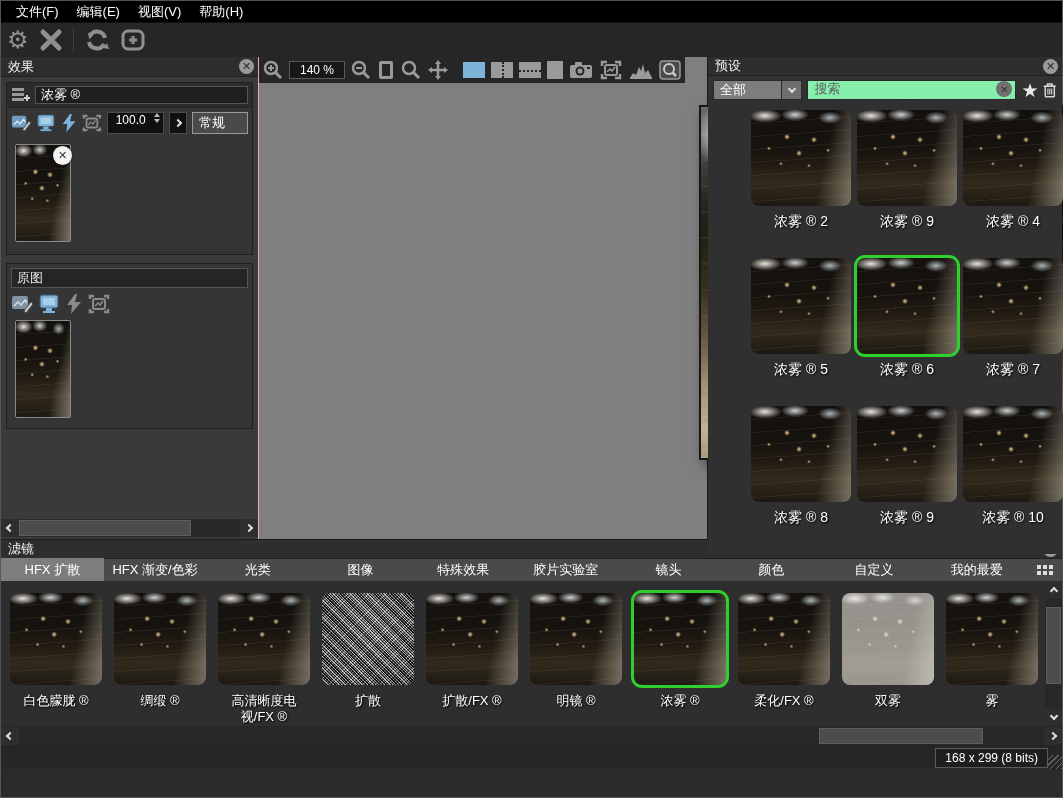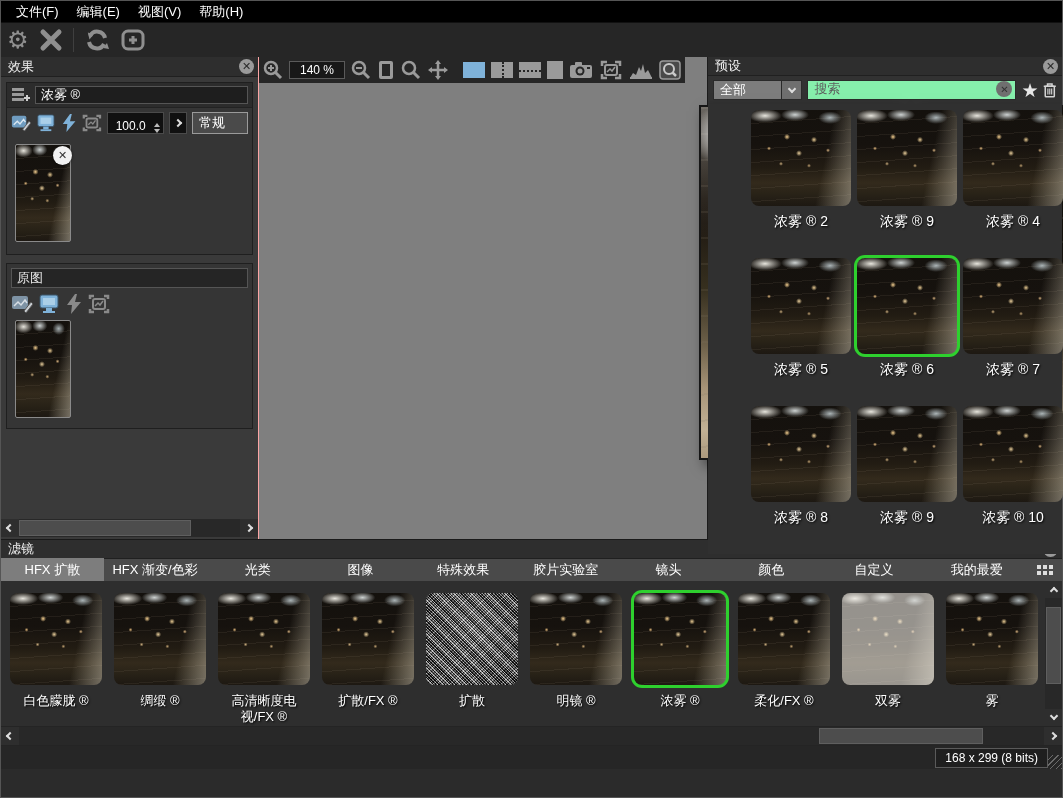--- a/index.html
+++ b/index.html
@@ -31,21 +31,21 @@
   
   .panel-header { height:20px; background:#2e2e2e; display:flex; align-items:center; padding:0 4px 0 7px; font-size:13px; color:#eee; border-bottom:1px solid #202020; }
   .close-circ { margin-left:auto; width:15px; height:15px; border-radius:50%; background:#9a9a9a; color:#2a2a2a; font-size:11px; font-weight:bold; display:flex; align-items:center; justify-content:center; line-height:1; }
 
   
   .left-panel { width:258px; background:#3a3a3a; border-right:1px solid #fca5a5; display:flex; flex-direction:column; }
   .effect-box { margin:5px 5px 0 5px; background:#353535; border:1px solid #1f1f1f; }
   .effect-name-row { display:flex; align-items:center; gap:4px; padding:3px 4px; background:#2c2c2c; border-bottom:1px solid #222; }
   .effect-name-field { flex:1; background:#1e1e1e; border:1px solid #555; color:#fff; height:18px; display:flex; align-items:center; padding:0 5px; font-size:13px; }
   .fx-controls { display:flex; align-items:center; gap:5px; padding:4px; }
-  .spinner { background:#101010; border:1px solid #4a4a4a; color:#fff; height:22px; width:62px; display:flex; align-items:flex-end; padding:0 3px 0 8px; gap:4px; }
+  .spinner { background:#101010; border:1px solid #4a4a4a; color:#fff; height:22px; width:62px; display:flex; align-items:flex-start; padding:0 3px 0 8px; gap:4px; }
   .spin-arrows { margin-left:auto; display:flex; flex-direction:column; gap:2px; }
   .tri-up { width:0; height:0; border-left:3px solid transparent; border-right:3px solid transparent; border-bottom:4px solid #bbb; }
   .tri-down { width:0; height:0; border-left:3px solid transparent; border-right:3px solid transparent; border-top:4px solid #bbb; }
   .chev-btn { background:#101010; border:1px solid #4a4a4a; width:20px; height:22px; display:flex; align-items:center; justify-content:center; }
   .blend-field { background:#4a4a4a; border:1px solid #9a9a9a; color:#fff; height:22px; min-width:56px; display:flex; align-items:center; padding:0 6px; font-size:13px; }
   .thumb-area { height:116px; padding:6px 8px; position:relative; }
   .mini-thumb { width:56px; height:98px; border:1px solid #8a8a8a; }
   .thumb-x { position:absolute; left:46px; top:8px; width:19px; height:19px; border-radius:50%; background:#f2f2f2; color:#333; font-weight:bold; font-size:11px; display:flex; align-items:center; justify-content:center; box-shadow:0 0 3px rgba(0,0,0,.6); }
   .orig-box { margin:8px 5px 0 5px; background:#353535; border:1px solid #1f1f1f; }
   .orig-header { margin:4px; background:#252525; border:1px solid #555; height:20px; display:flex; align-items:center; padding:0 5px; font-size:13px; }
@@ -512,27 +512,27 @@
             <div class="thumb wh"></div>
             <div class="fcell-label">绸缎 ®</div>
           </div>
 
           <div class="filter-cell">
             <div class="thumb wh"></div>
             <div class="fcell-label">高清晰度电视/FX ®</div>
           </div>
 
           <div class="filter-cell">
-            <div class="thumb wh"></div>
-            <div class="fcell-label">扩散/FX ®</div>
-          </div>
-
-          <div class="filter-cell">
             <div class="thumb wh v-noise"></div>
             <div class="fcell-label">扩散</div>
+          </div>
+
+          <div class="filter-cell">
+            <div class="thumb wh"></div>
+            <div class="fcell-label">扩散/FX ®</div>
           </div>
 
           <div class="filter-cell">
             <div class="thumb wh"></div>
             <div class="fcell-label">明镜 ®</div>
           </div>
 
           <div class="filter-cell">
             <div class="thumb wh sel"></div>
             <div class="fcell-label">浓雾 ®</div>

